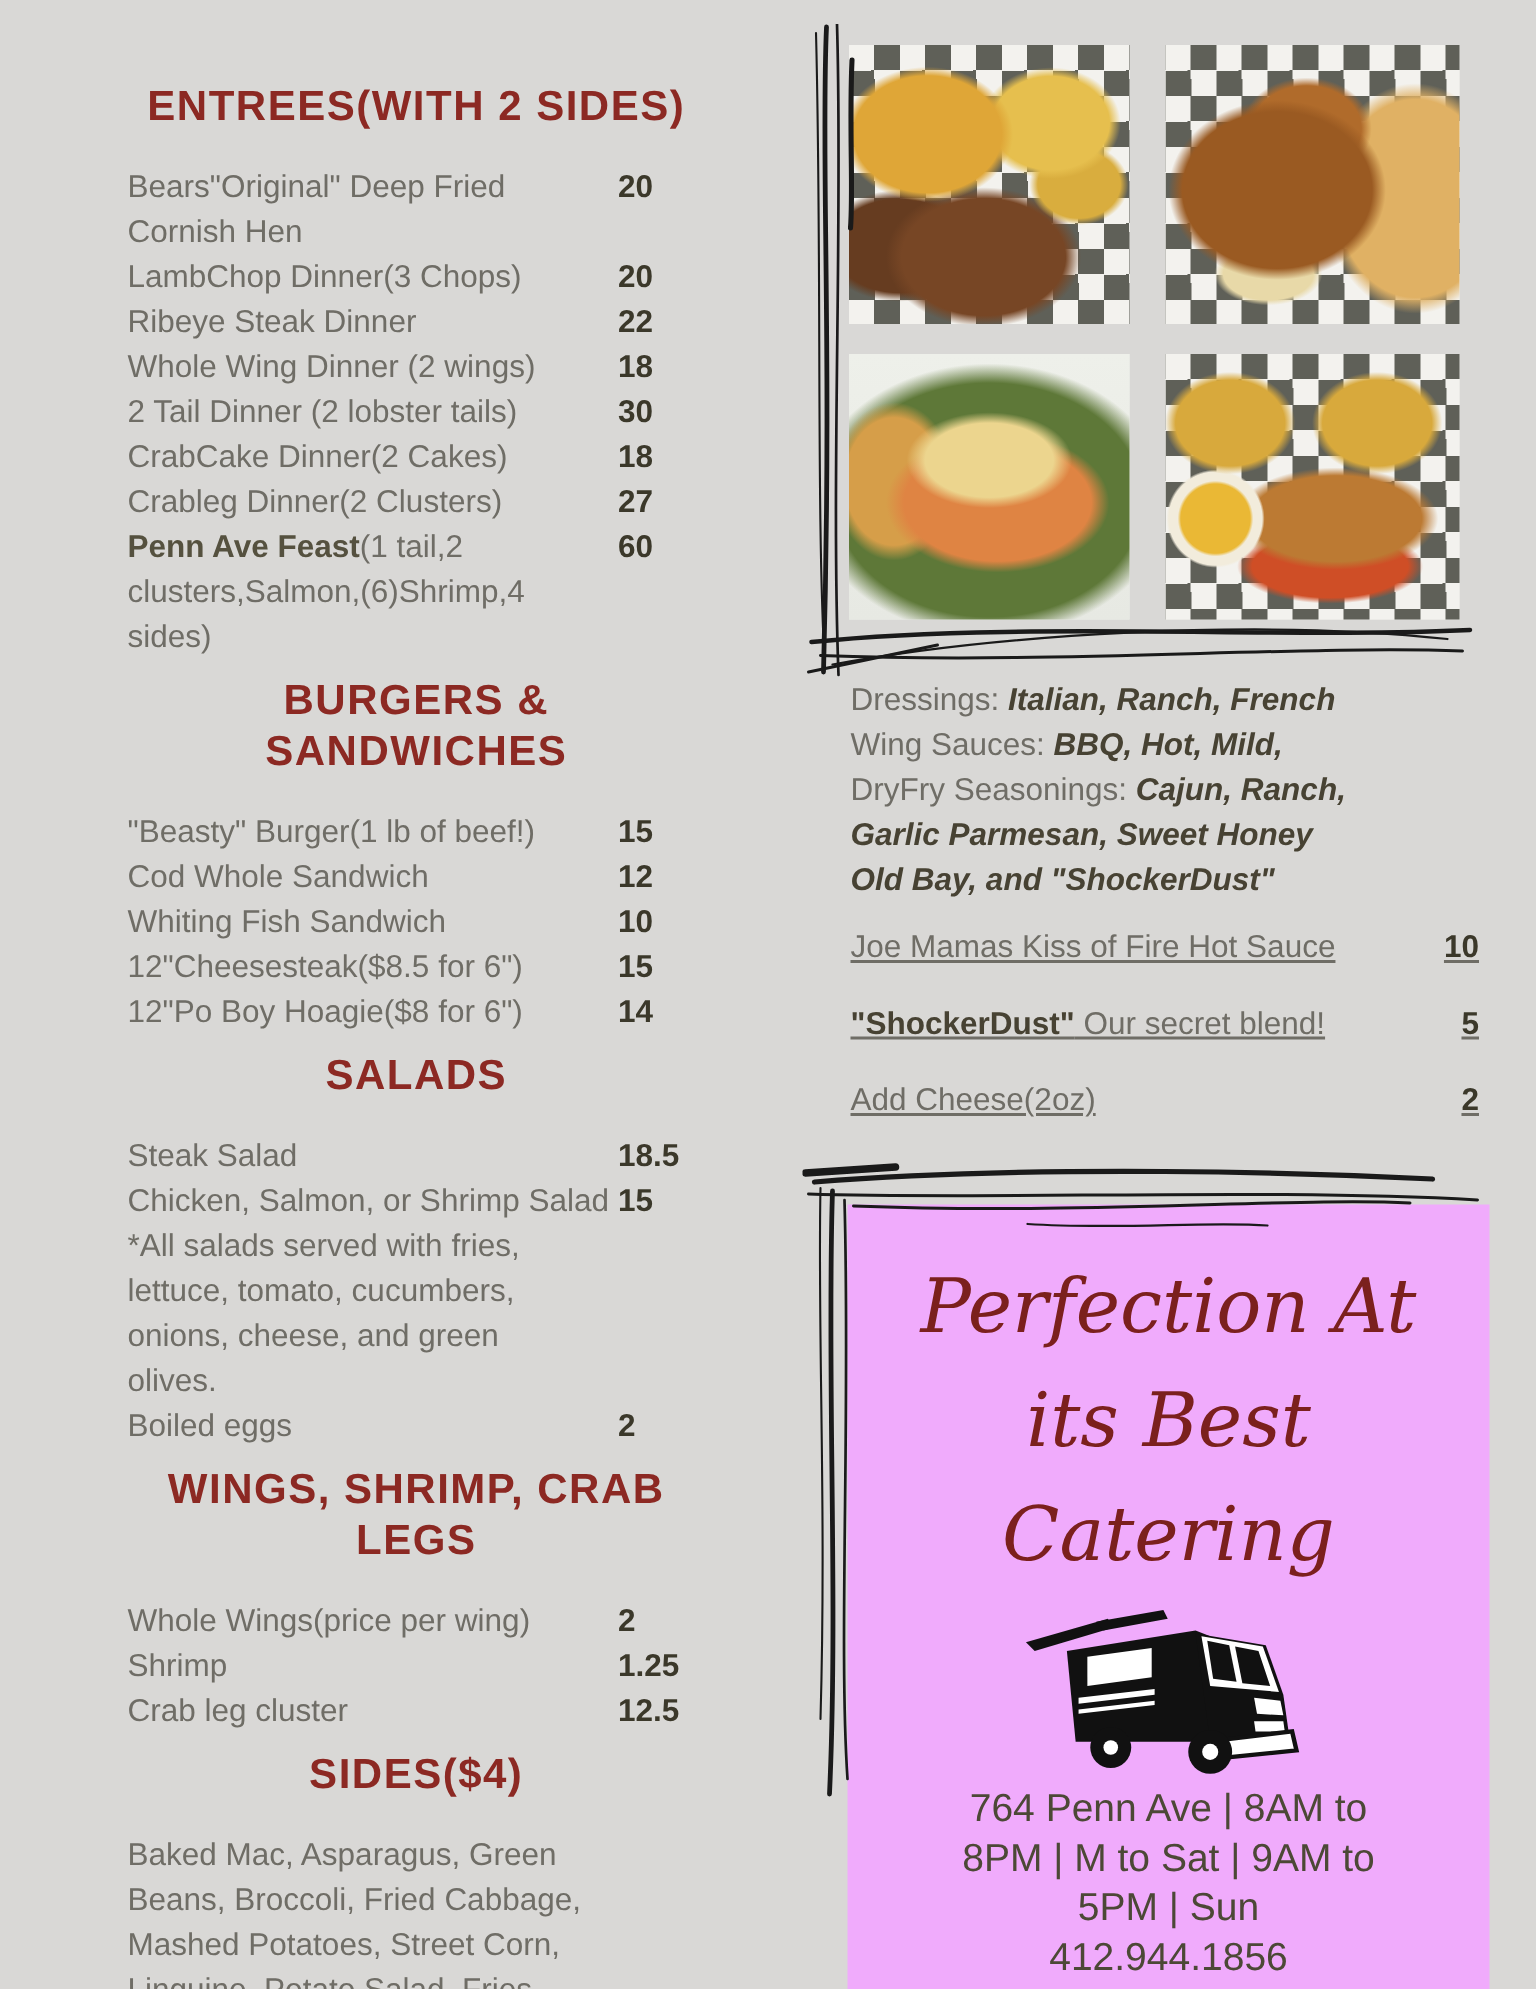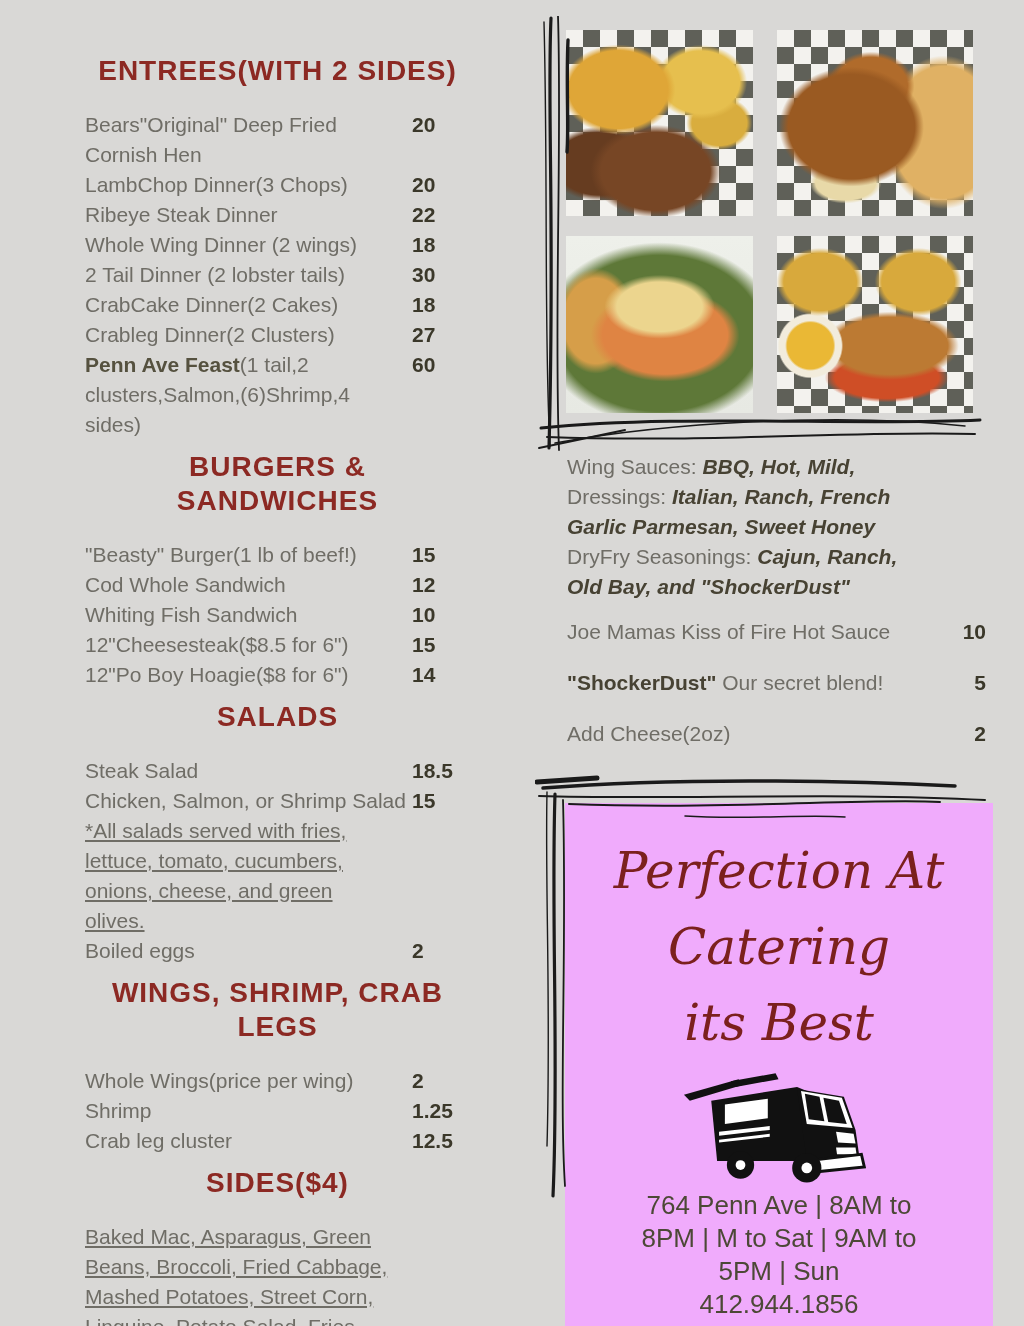--- a/index.html
+++ b/index.html
@@ -8,21 +8,21 @@
 
   
   .left-col{position:absolute;left:85px;top:38px;width:385px;}
   .m-section{margin-bottom:10px;}
   .sec-title{color:#8c2923;font-weight:800;font-size:28px;line-height:34px;text-align:center;
              letter-spacing:1px;margin:0 0 22px 0;}
   .sec-items{font-size:21px;line-height:30px;color:#6f6d66;}
   .item-row{display:flex;align-items:flex-start;}
   .item-name{flex:1;padding-right:6px;}
   .item-name .b{font-weight:700;color:#55513f;}
-  .item-row.noprice .item-name{max-width:310px;text-decoration:underline;}
+  .item-row.noprice .item-name{max-width:310px;}
   .item-price{width:58px;text-align:left;font-weight:700;color:#3b382a;}
 
   
   .photo-grid{position:absolute;left:566px;top:14px;width:407px;height:383px;display:grid;
               grid-template-columns:187px 196px;grid-template-rows:186px 177px;
               column-gap:24px;row-gap:20px;}
   .ph{width:100%;height:100%;background-color:#ece9e4;}
   .ph1{background-image:
     radial-gradient(95px 75px at 28% 32%, #dfa637 0 52%, rgba(0,0,0,0) 60%),
     radial-gradient(75px 60px at 72% 28%, #e6bf4e 0 52%, rgba(0,0,0,0) 62%),
@@ -60,21 +60,21 @@
   
   .sketch{position:absolute;pointer-events:none;}
   .sketch path{fill:none;stroke:#1a1a1a;stroke-linecap:round;}
   .sk-photos{left:535px;top:0;}
   .sk-card{left:535px;top:750px;}
 
   
   .sauces{position:absolute;left:567px;top:436px;width:400px;font-size:21px;line-height:30px;color:#6f6d66;}
   .sauces .v{font-weight:700;font-style:italic;color:#474233;}
   .extras{position:absolute;left:567px;top:601px;width:419px;}
-  .extra-row{display:flex;align-items:flex-start;font-size:21px;line-height:30px;color:#6f6d66;margin-bottom:21px;}
+  .extra-row{display:flex;align-items:flex-start;font-size:21px;line-height:30px;color:#6f6d66;margin-bottom:21px;text-decoration:underline;}
   .extra-row .item-name{flex:1;}
   .extra-row .b{font-weight:700;color:#474233;}
   .extra-row .item-price{width:50px;text-align:right;font-weight:700;color:#3b382a;}
 
   
   .card{position:absolute;left:565px;top:787px;width:428px;height:539px;background:#f0abfc;}
   .script{margin-top:30px;text-align:center;font-family:"DejaVu Serif",serif;font-style:italic;
           color:#7b201d;font-size:50px;line-height:76px;}
   .truck{display:block;margin:6px auto 0 auto;}
   .address{text-align:center;font-weight:400;color:#4c4836;font-size:26px;line-height:33px;margin-top:4px;}
@@ -206,24 +206,24 @@
     <path d="M23,0 C27,130 19,300 24,434" stroke-width="1.8"></path>
     <path d="M9,6 C13,160 9,330 15,430" stroke-width="1.4"></path>
     <path d="M33,24 C31,70 34,110 32,136" stroke-width="3.4"></path>
     <path d="M6,412 C140,398 320,410 445,404" stroke-width="3"></path>
     <path d="M12,421 C170,427 330,414 440,418" stroke-width="2"></path>
     <path d="M20,427 C130,407 300,396 430,410" stroke-width="1.5"></path>
     <path d="M4,432 L90,414" stroke-width="2"></path>
   </svg>
 
   <div class="sauces" id="sauces">
+      <div class="sauce-line"><span class="l">Dressings: </span><span class="v">Italian, Ranch, French</span></div>
       <div class="sauce-line"><span class="l">Wing Sauces: </span><span class="v">BBQ, Hot, Mild,</span></div>
-      <div class="sauce-line"><span class="l">Dressings: </span><span class="v">Italian, Ranch, French</span></div>
+      <div class="sauce-line"><span class="l">DryFry Seasonings: </span><span class="v">Cajun, Ranch,</span></div>
       <div class="sauce-line"><span class="v">Garlic Parmesan, Sweet Honey</span></div>
-      <div class="sauce-line"><span class="l">DryFry Seasonings: </span><span class="v">Cajun, Ranch,</span></div>
       <div class="sauce-line"><span class="v">Old Bay, and "ShockerDust"</span></div>
     </div>
 
   <div class="extras" id="extras">
       <div class="extra-row">
         <div class="item-name">Joe Mamas Kiss of Fire Hot Sauce</div>
         <div class="item-price">10</div>
       </div>
       <div class="extra-row">
         <div class="item-name"><span class="b">"ShockerDust"</span> Our secret blend!</div>
@@ -231,22 +231,22 @@
       </div>
       <div class="extra-row">
         <div class="item-name">Add Cheese(2oz)</div>
         <div class="item-price">2</div>
       </div>
     </div>
 
   <div class="card">
     <div class="script" id="script-lines">
         <div class="script-line">Perfection At</div>
+        <div class="script-line">its Best</div>
         <div class="script-line">Catering</div>
-        <div class="script-line">its Best</div>
       </div>
     <svg class="truck" width="195" height="118" viewBox="0 0 200 120">
       <g fill="#111">
         <path d="M2,28 L58,12 L62,18 L8,34 Z"></path>
         <path d="M50,14 L96,6 L99,12 L55,20 Z"></path>
         <path d="M30,34 L118,20 L128,24 L128,96 L36,96 Z"></path>
         <path d="M118,22 L166,30 L178,64 L182,92 L128,96 Z"></path>
       </g>
       <path d="M44,38 L88,32 L88,52 L44,58 Z" fill="#fff"></path>
       <path d="M38,66 L90,60 L90,64 L38,70 Z" fill="#fff"></path>

